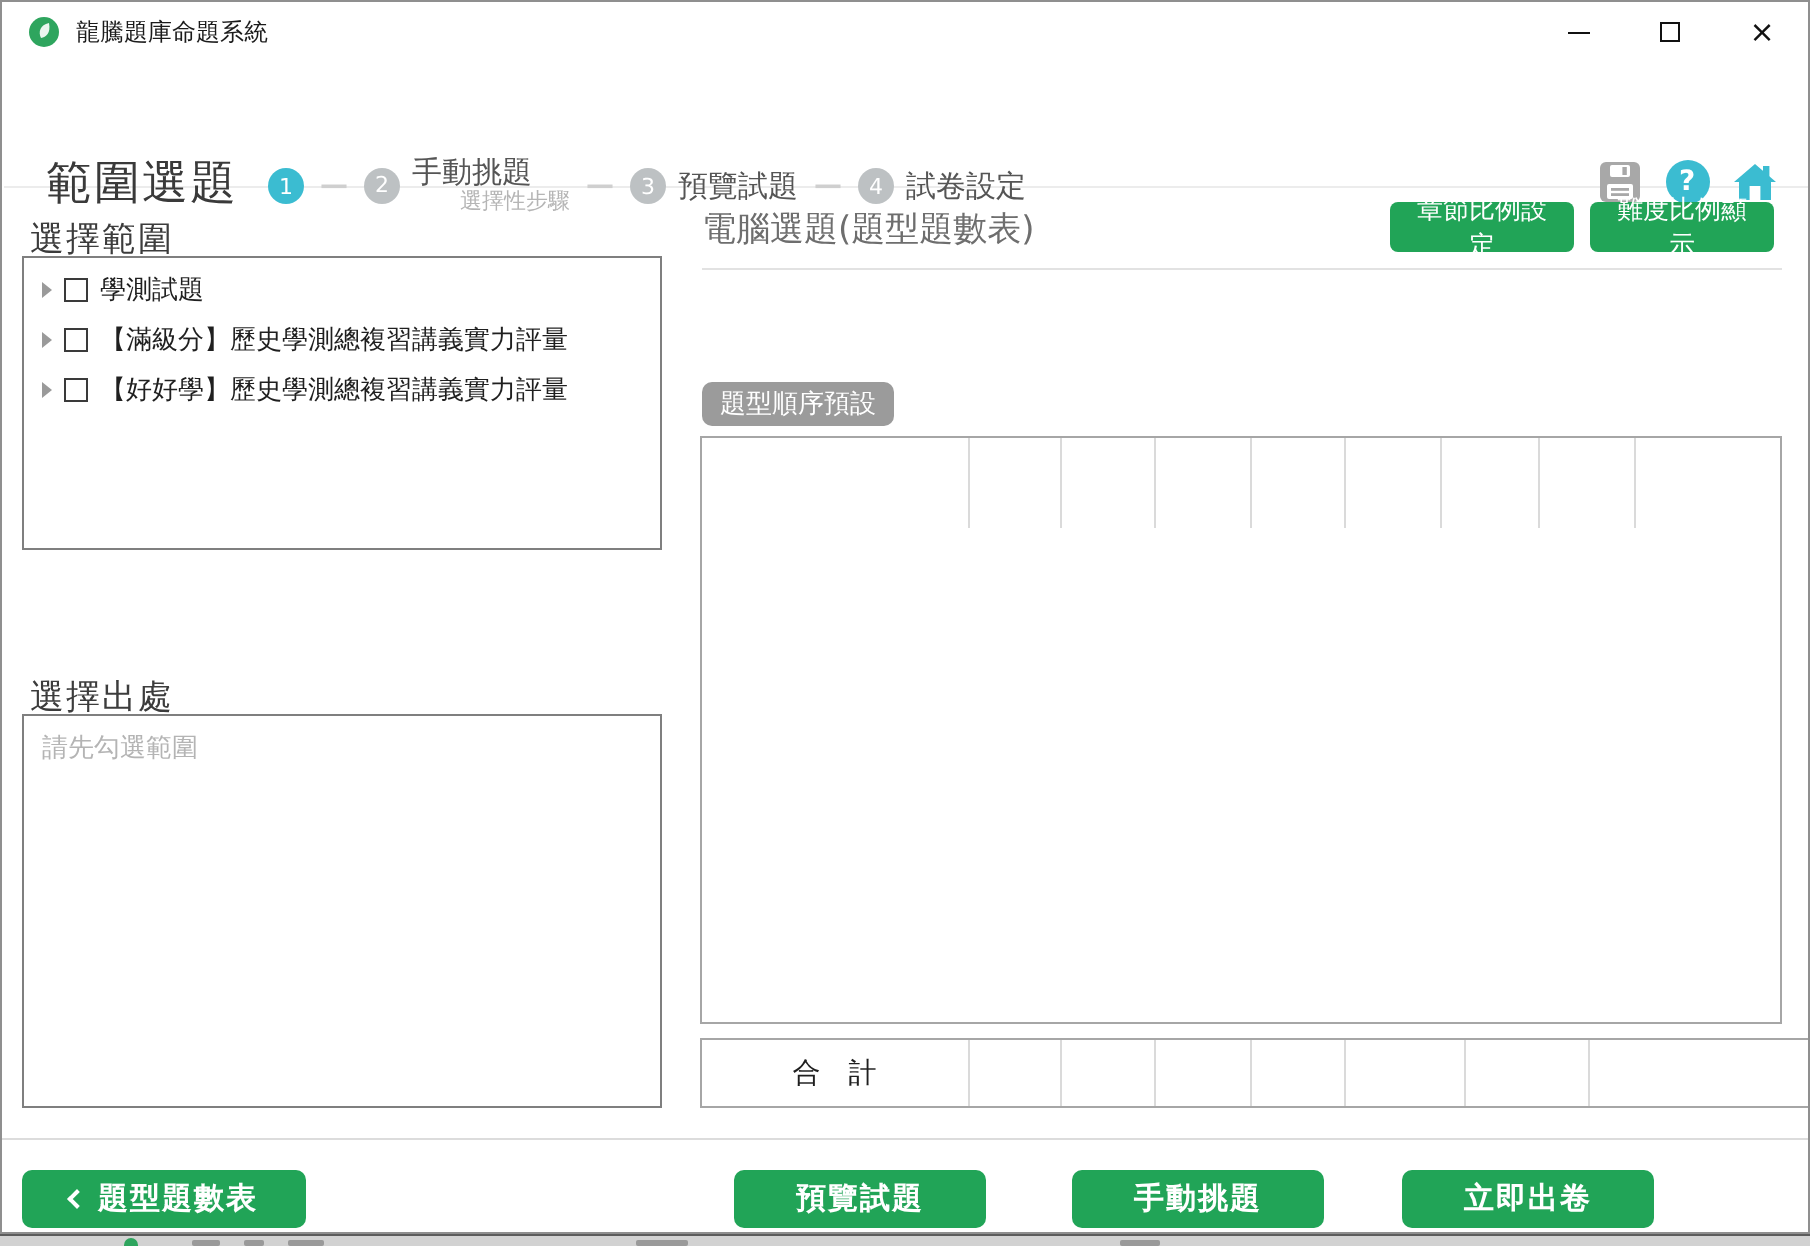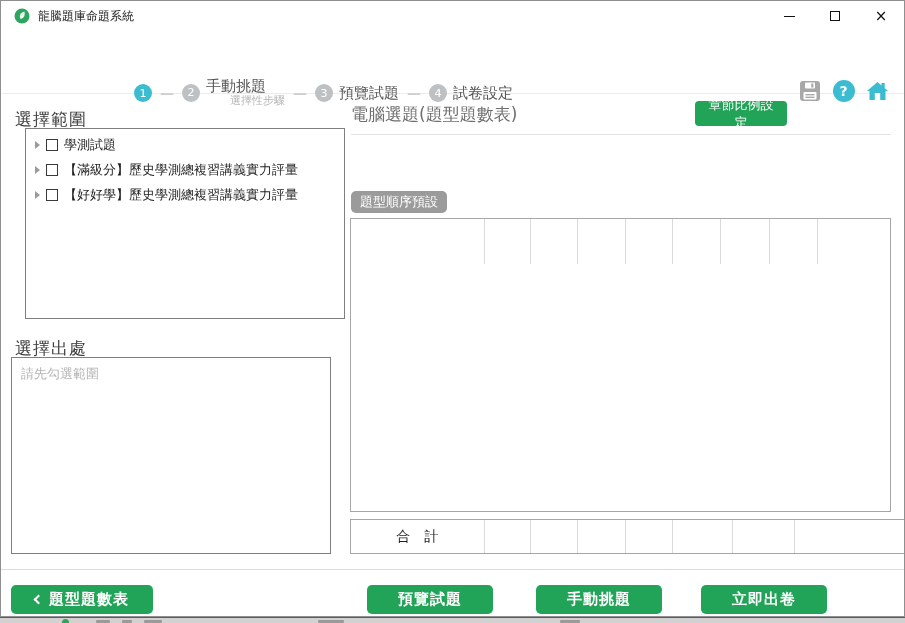--- a/index.html
+++ b/index.html
@@ -86,20 +86,21 @@
       <div class="win-btn">
           <span class="max-glyph"></span>
         </div>
       <div class="win-btn">
           <span class="close-glyph">×</span>
         </div>
     </div>
   </div>
 
   <div class="header">
+    <div class="page-title">範圍選題</div>
 
     <div class="stepper">
       <div class="step active">
         <span class="step-circle">1</span>
       </div>
       <span class="step-sep">—</span>
       <div class="step">
         <span class="step-circle">2</span>
         <span class="step-text">
           <span class="step-label">手動挑題</span>
@@ -140,21 +141,21 @@
         </svg>
       </div>
     </div>
   </div>
 
   <div class="section-title" style="left:14px; top:107px;">選擇範圍</div>
   <div class="selectall" style="left:139px; top:110px;">
     <span class="cbx"></span>
     <span>全選</span>
   </div>
-  <div class="listbox" style="left:24px; top:127px; width:320px; height:191px;">
+  <div class="listbox" style="left:10px; top:127px; width:320px; height:147px;">
     <div class="tree-item" style="margin-top:3px;">
       <span class="tree-arrow"></span>
       <span class="tree-cbx"></span>
       <span>學測試題</span>
     </div>
     <div class="tree-item">
       <span class="tree-arrow"></span>
       <span class="tree-cbx"></span>
       <span>【滿級分】歷史學測總複習講義實力評量</span>
     </div>
@@ -169,20 +170,21 @@
   <div class="selectall" style="left:139px; top:339px;">
     <span class="cbx"></span>
     <span>全選</span>
   </div>
   <div class="listbox" style="left:10px; top:356px; width:320px; height:197px;">
     <span class="placeholder">請先勾選範圍</span>
   </div>
 
   <div class="rp-title">電腦選題(題型題數表)</div>
   <button class="green-btn rp-topbtn" style="left:694px; width:92px;">章節比例設定</button>
+  <button class="green-btn rp-topbtn" style="left:794px; width:92px;">難度比例顯示</button>
   <div class="rp-divider"></div>
 
   <div class="order-badge">題型順序預設</div>
 
   <div class="table-wrap">
     <table class="qtable qtable-inner">
       <colgroup>
         <col style="width:133px">
           <col style="width:46px">
           <col style="width:47px">

